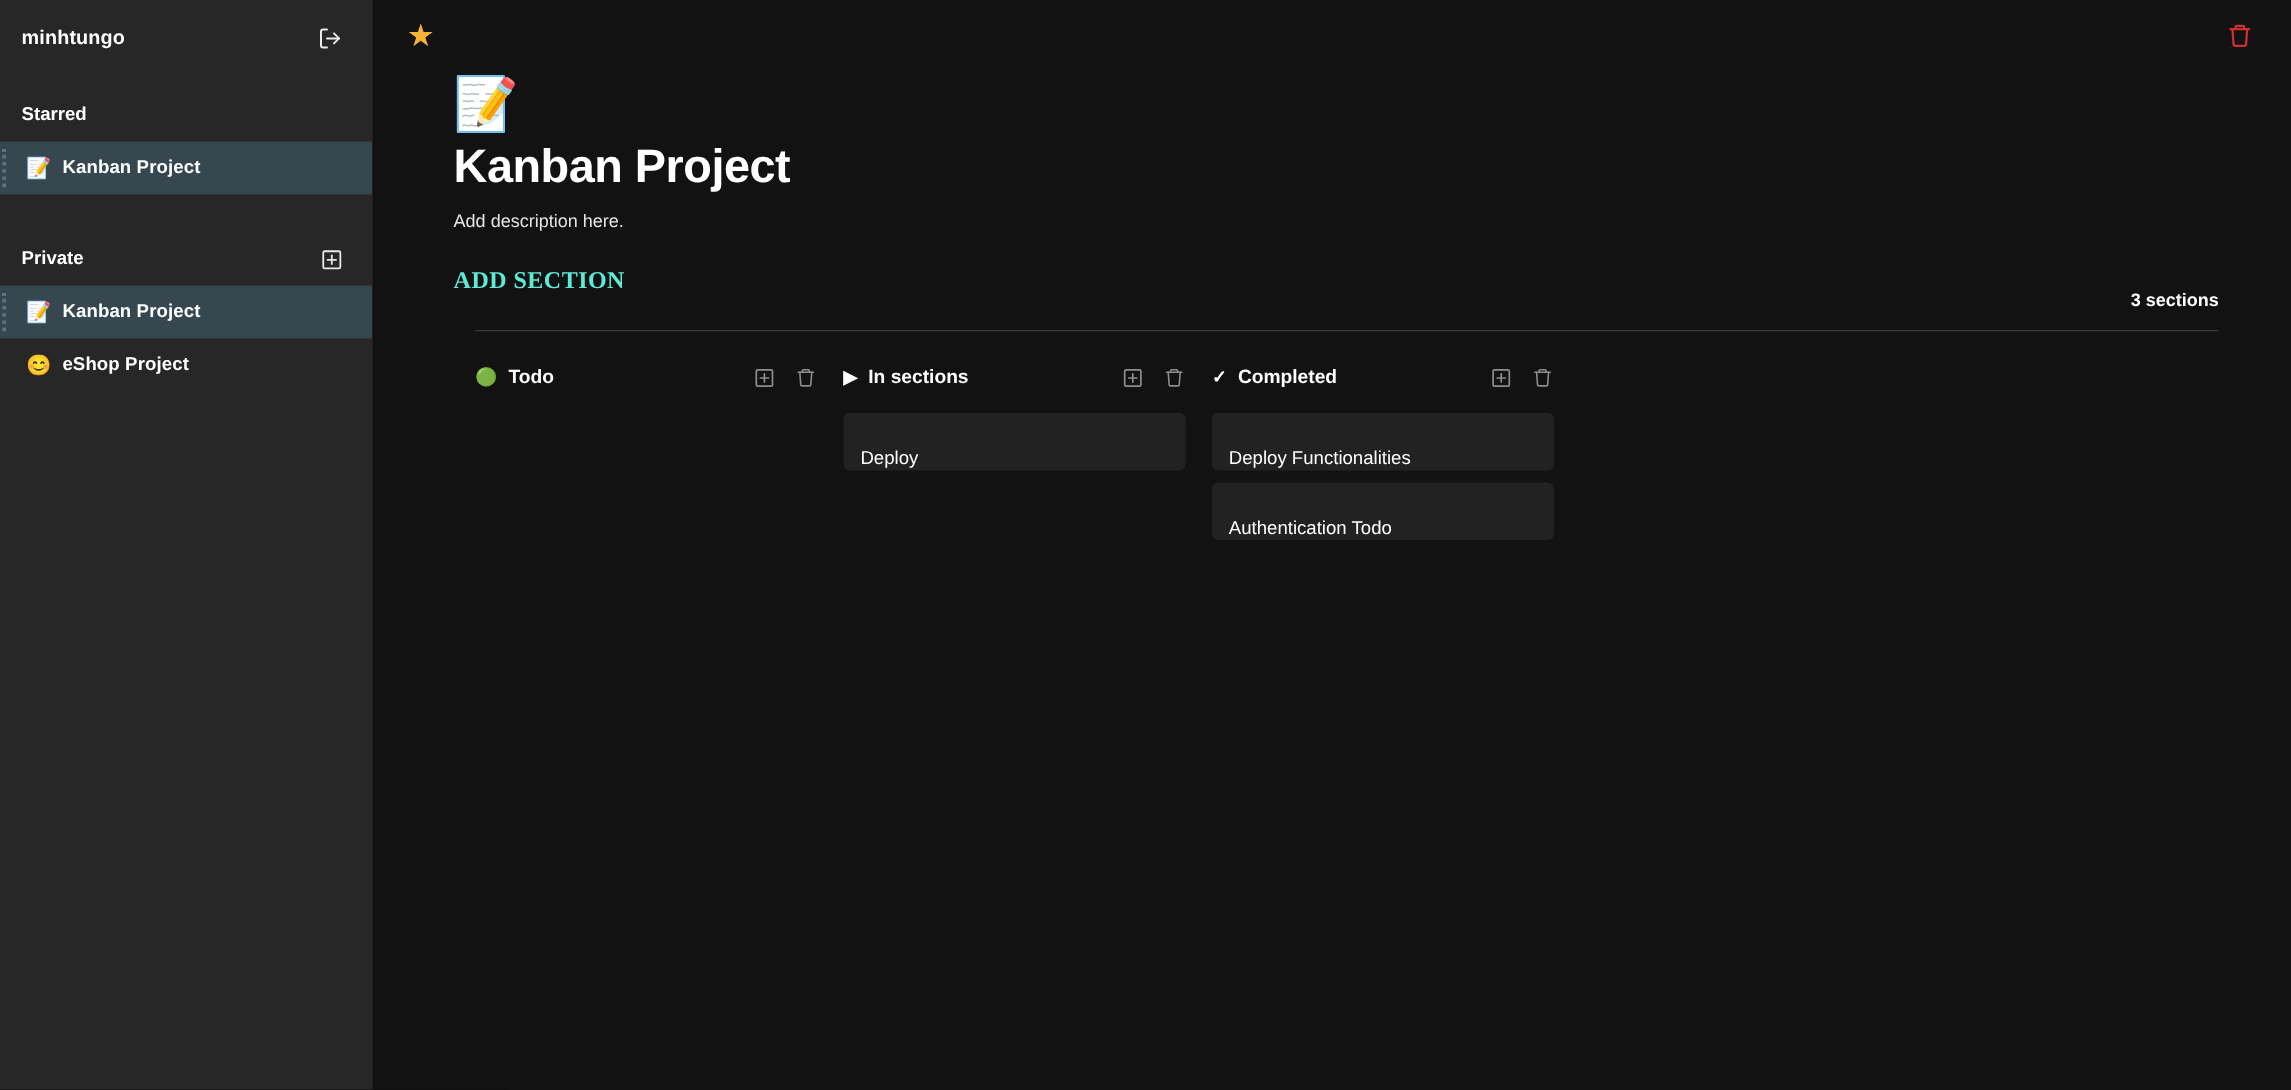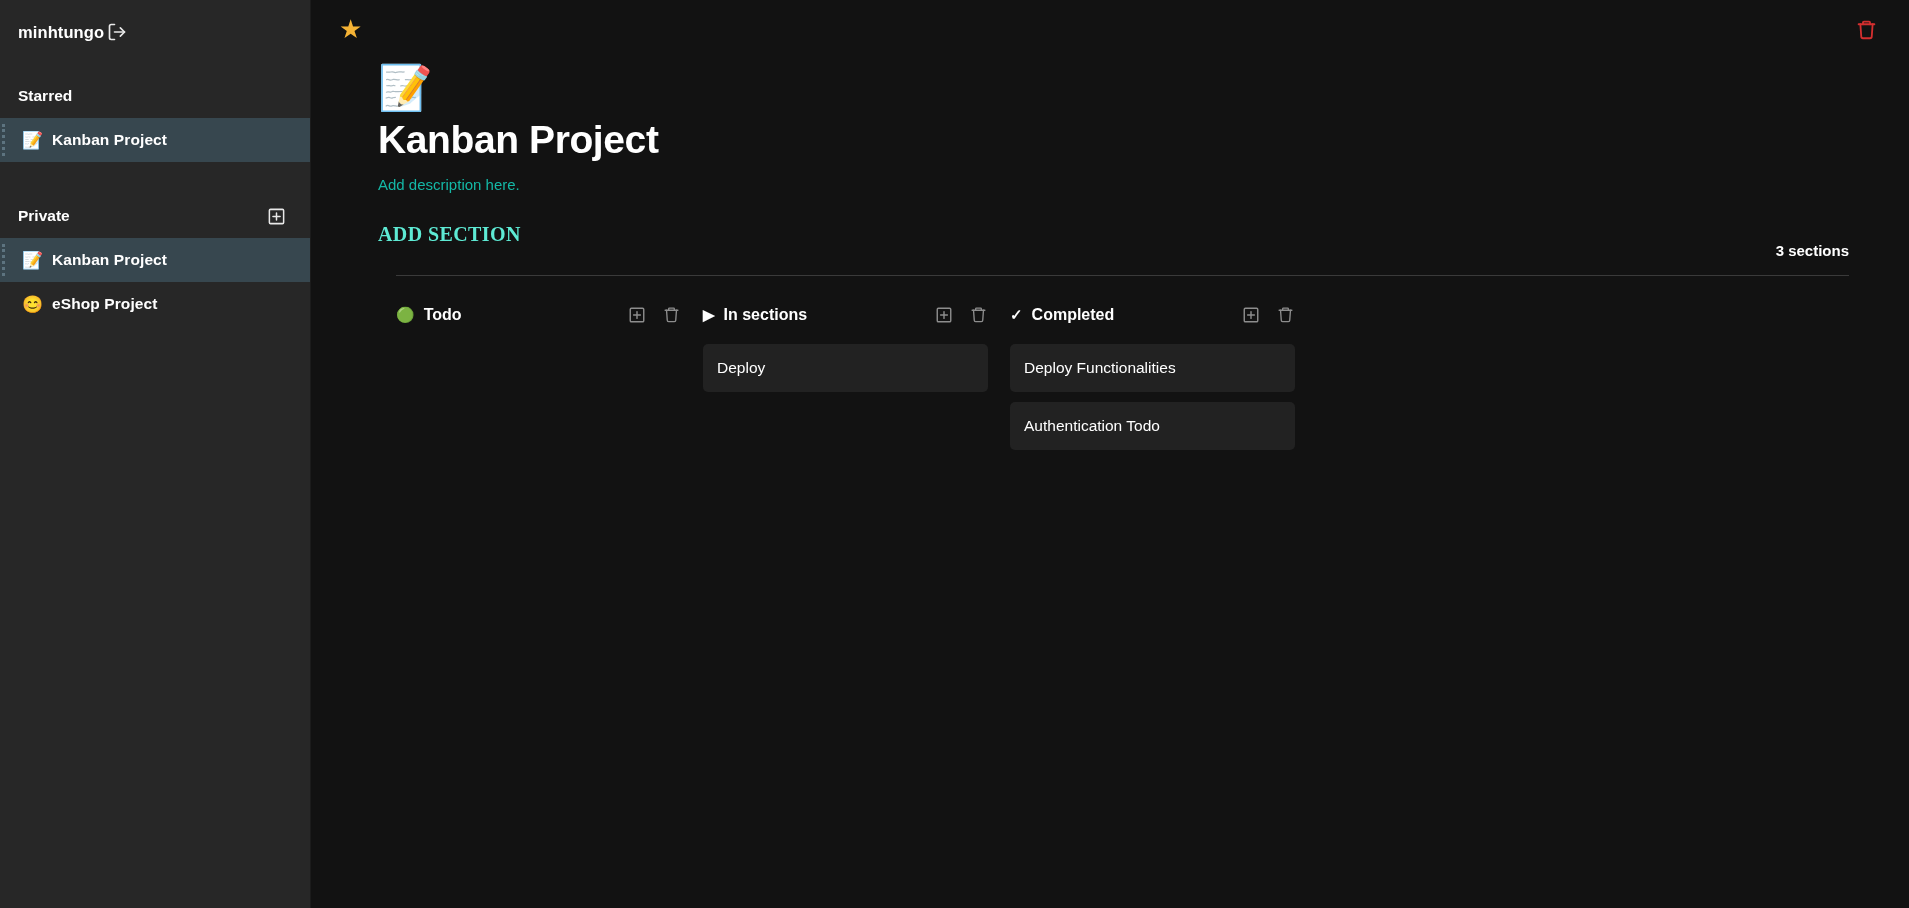--- a/index.html
+++ b/index.html
@@ -26,20 +26,21 @@
     flex: 0 0 311px;
     position: relative;
     border-right: 1px solid #1c1c1c;
   }
 
   .sidebar-user-row {
     height: 64px;
     display: flex;
     align-items: center;
     padding: 0 22px 0 18px;
+    justify-content: space-between;
   }
 
   .sidebar-username {
     color: #ffffff;
     font-size: 16.5px;
     font-weight: bold;
     letter-spacing: .1px;
   }
 
   .logout-btn {
@@ -166,21 +167,21 @@
   .board-title {
     color: #ffffff;
     font-size: 39px;
     font-weight: bold;
     letter-spacing: -0.4px;
     line-height: 1.15;
     margin-top: 4px;
   }
 
   .board-desc {
-    color: #14b8a6;
+    color: #e5e5e5;
     font-size: 15px;
     margin-top: 13px;
   }
 
   .section-toolbar {
     display: flex;
     align-items: center;
     justify-content: space-between;
     margin-top: 17px;
     padding-right: 0px;
@@ -261,21 +262,21 @@
     justify-content: center;
     width: 20px;
     height: 20px;
   }
 
   .task-card {
     background: #222222;
     border-radius: 5px;
     height: 48px;
     display: flex;
-    align-items: center;
+    align-items: flex-end;
     padding: 0 14px;
     margin-bottom: 10px;
     cursor: pointer;
     color: #ffffff;
     font-size: 15.5px;
   }
 
   .column-list { min-height: 40px; }
 </style>
 </head>

